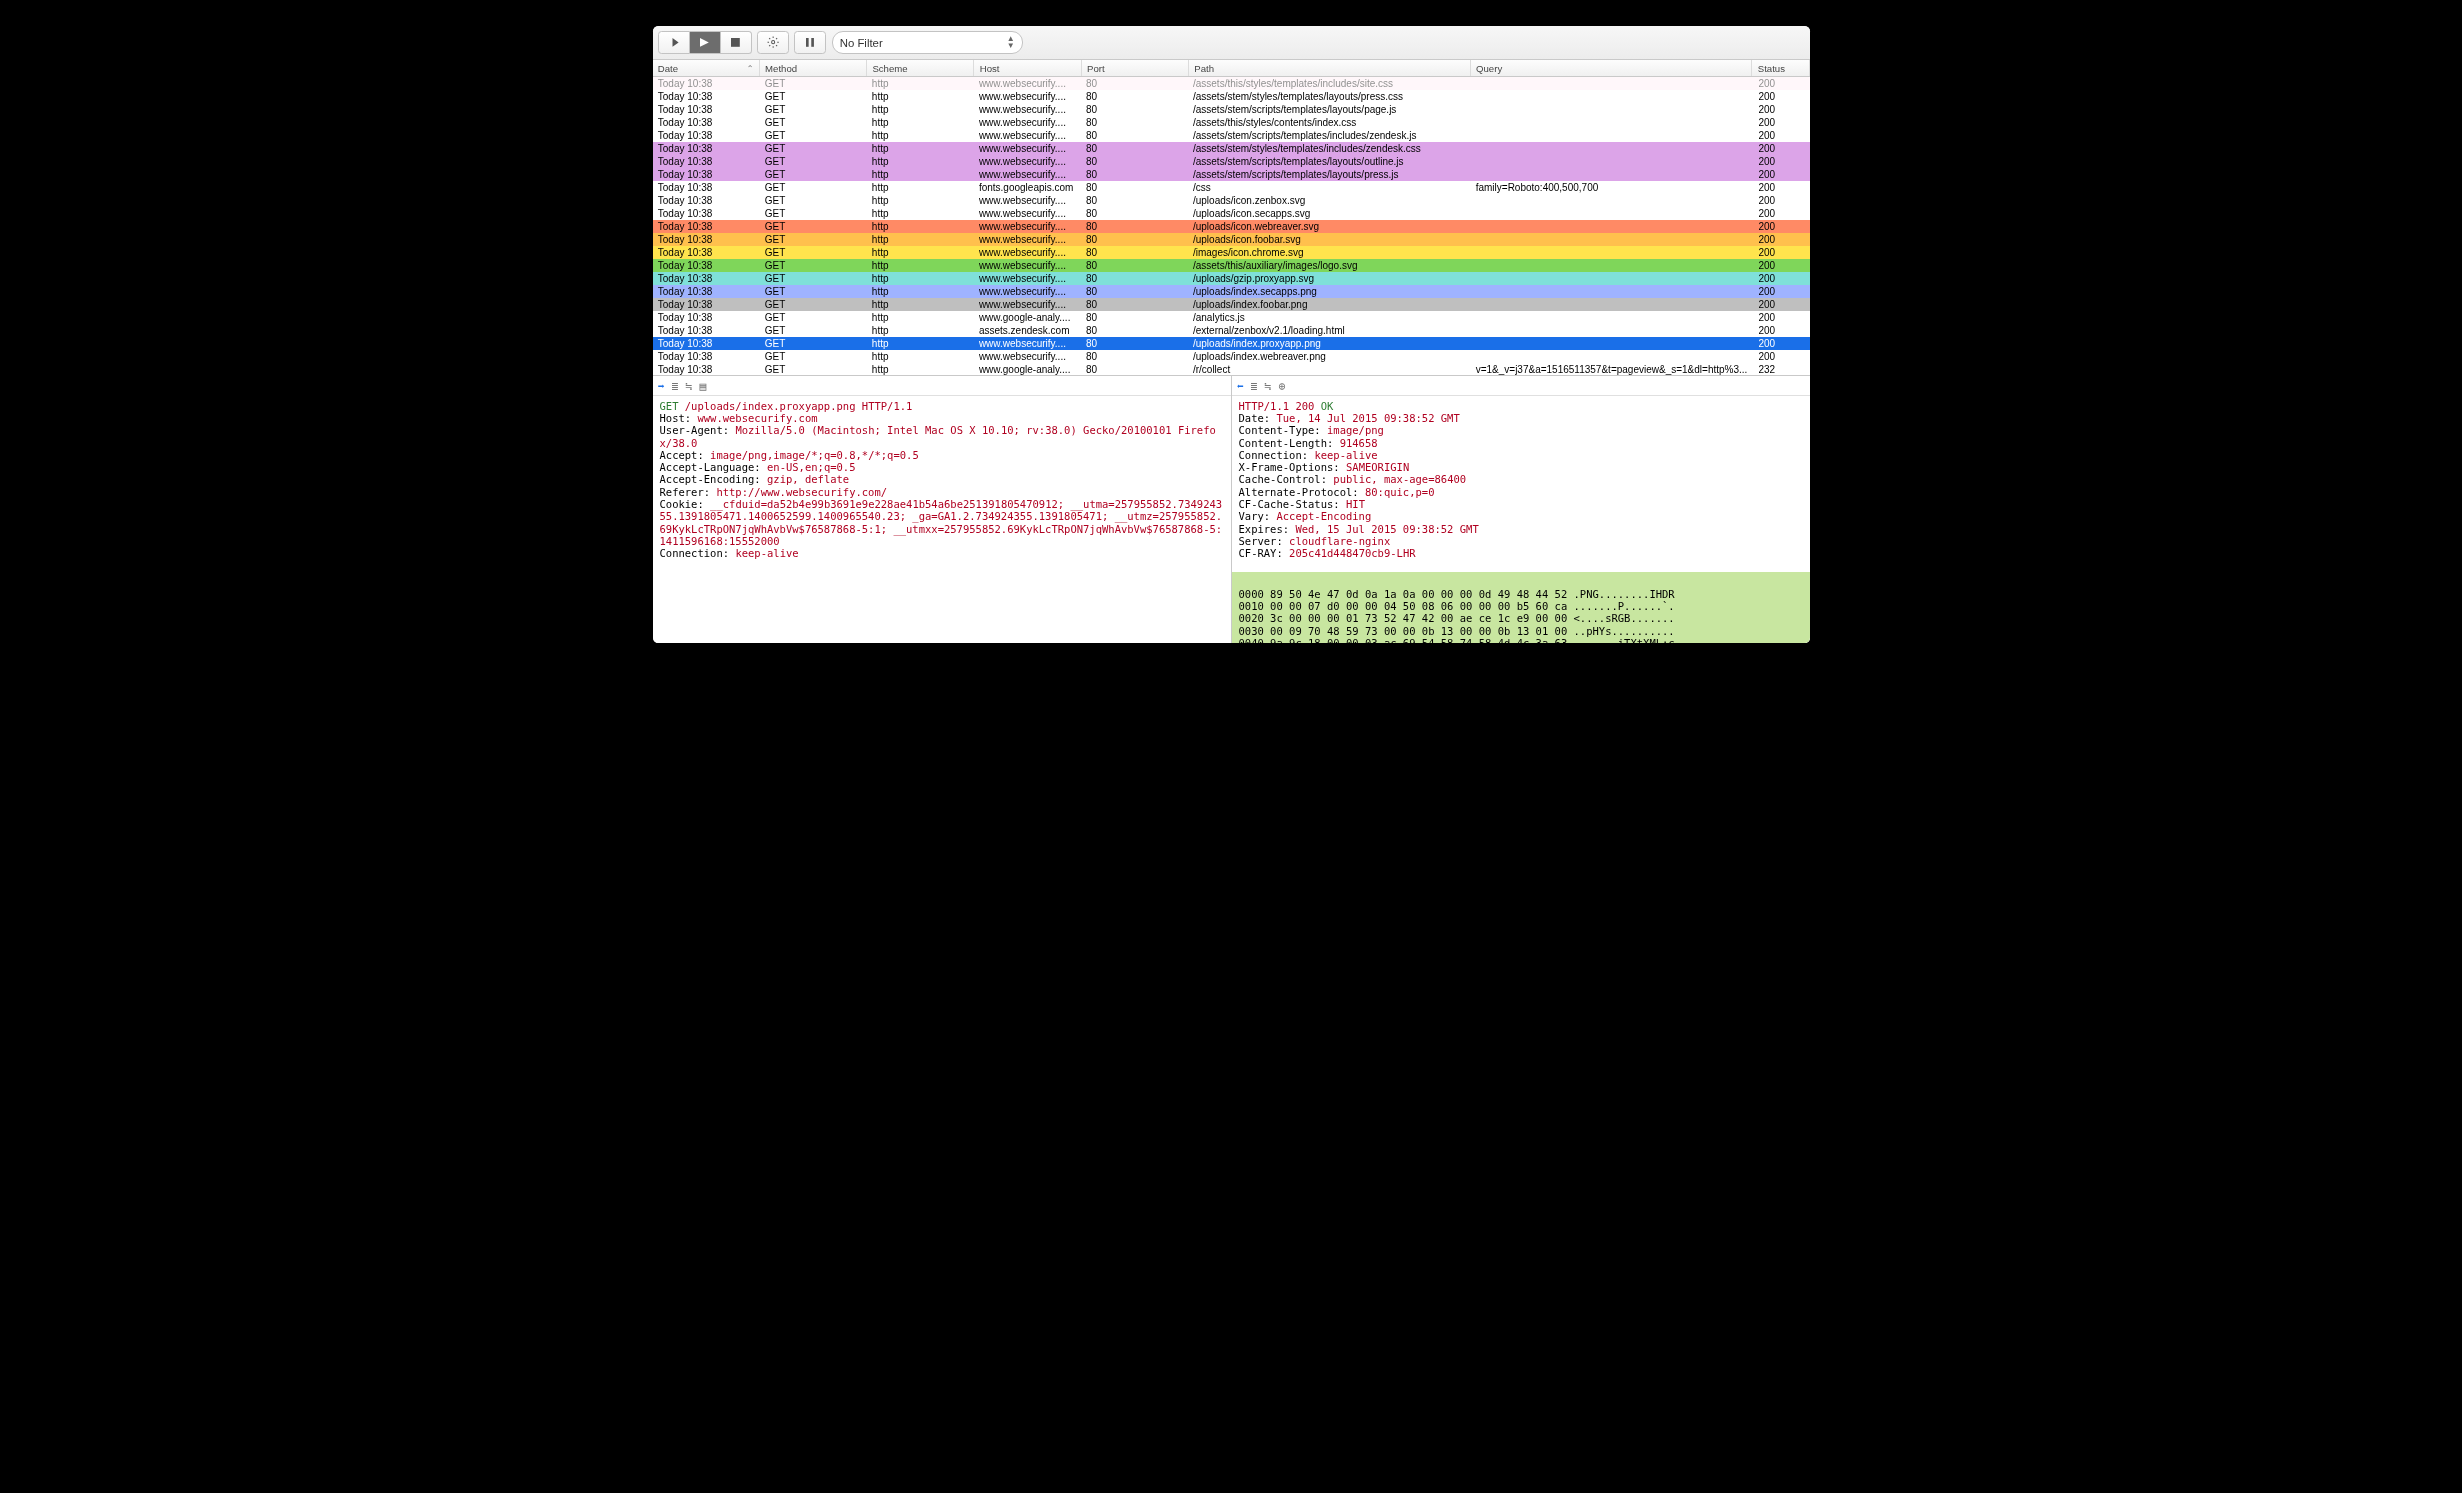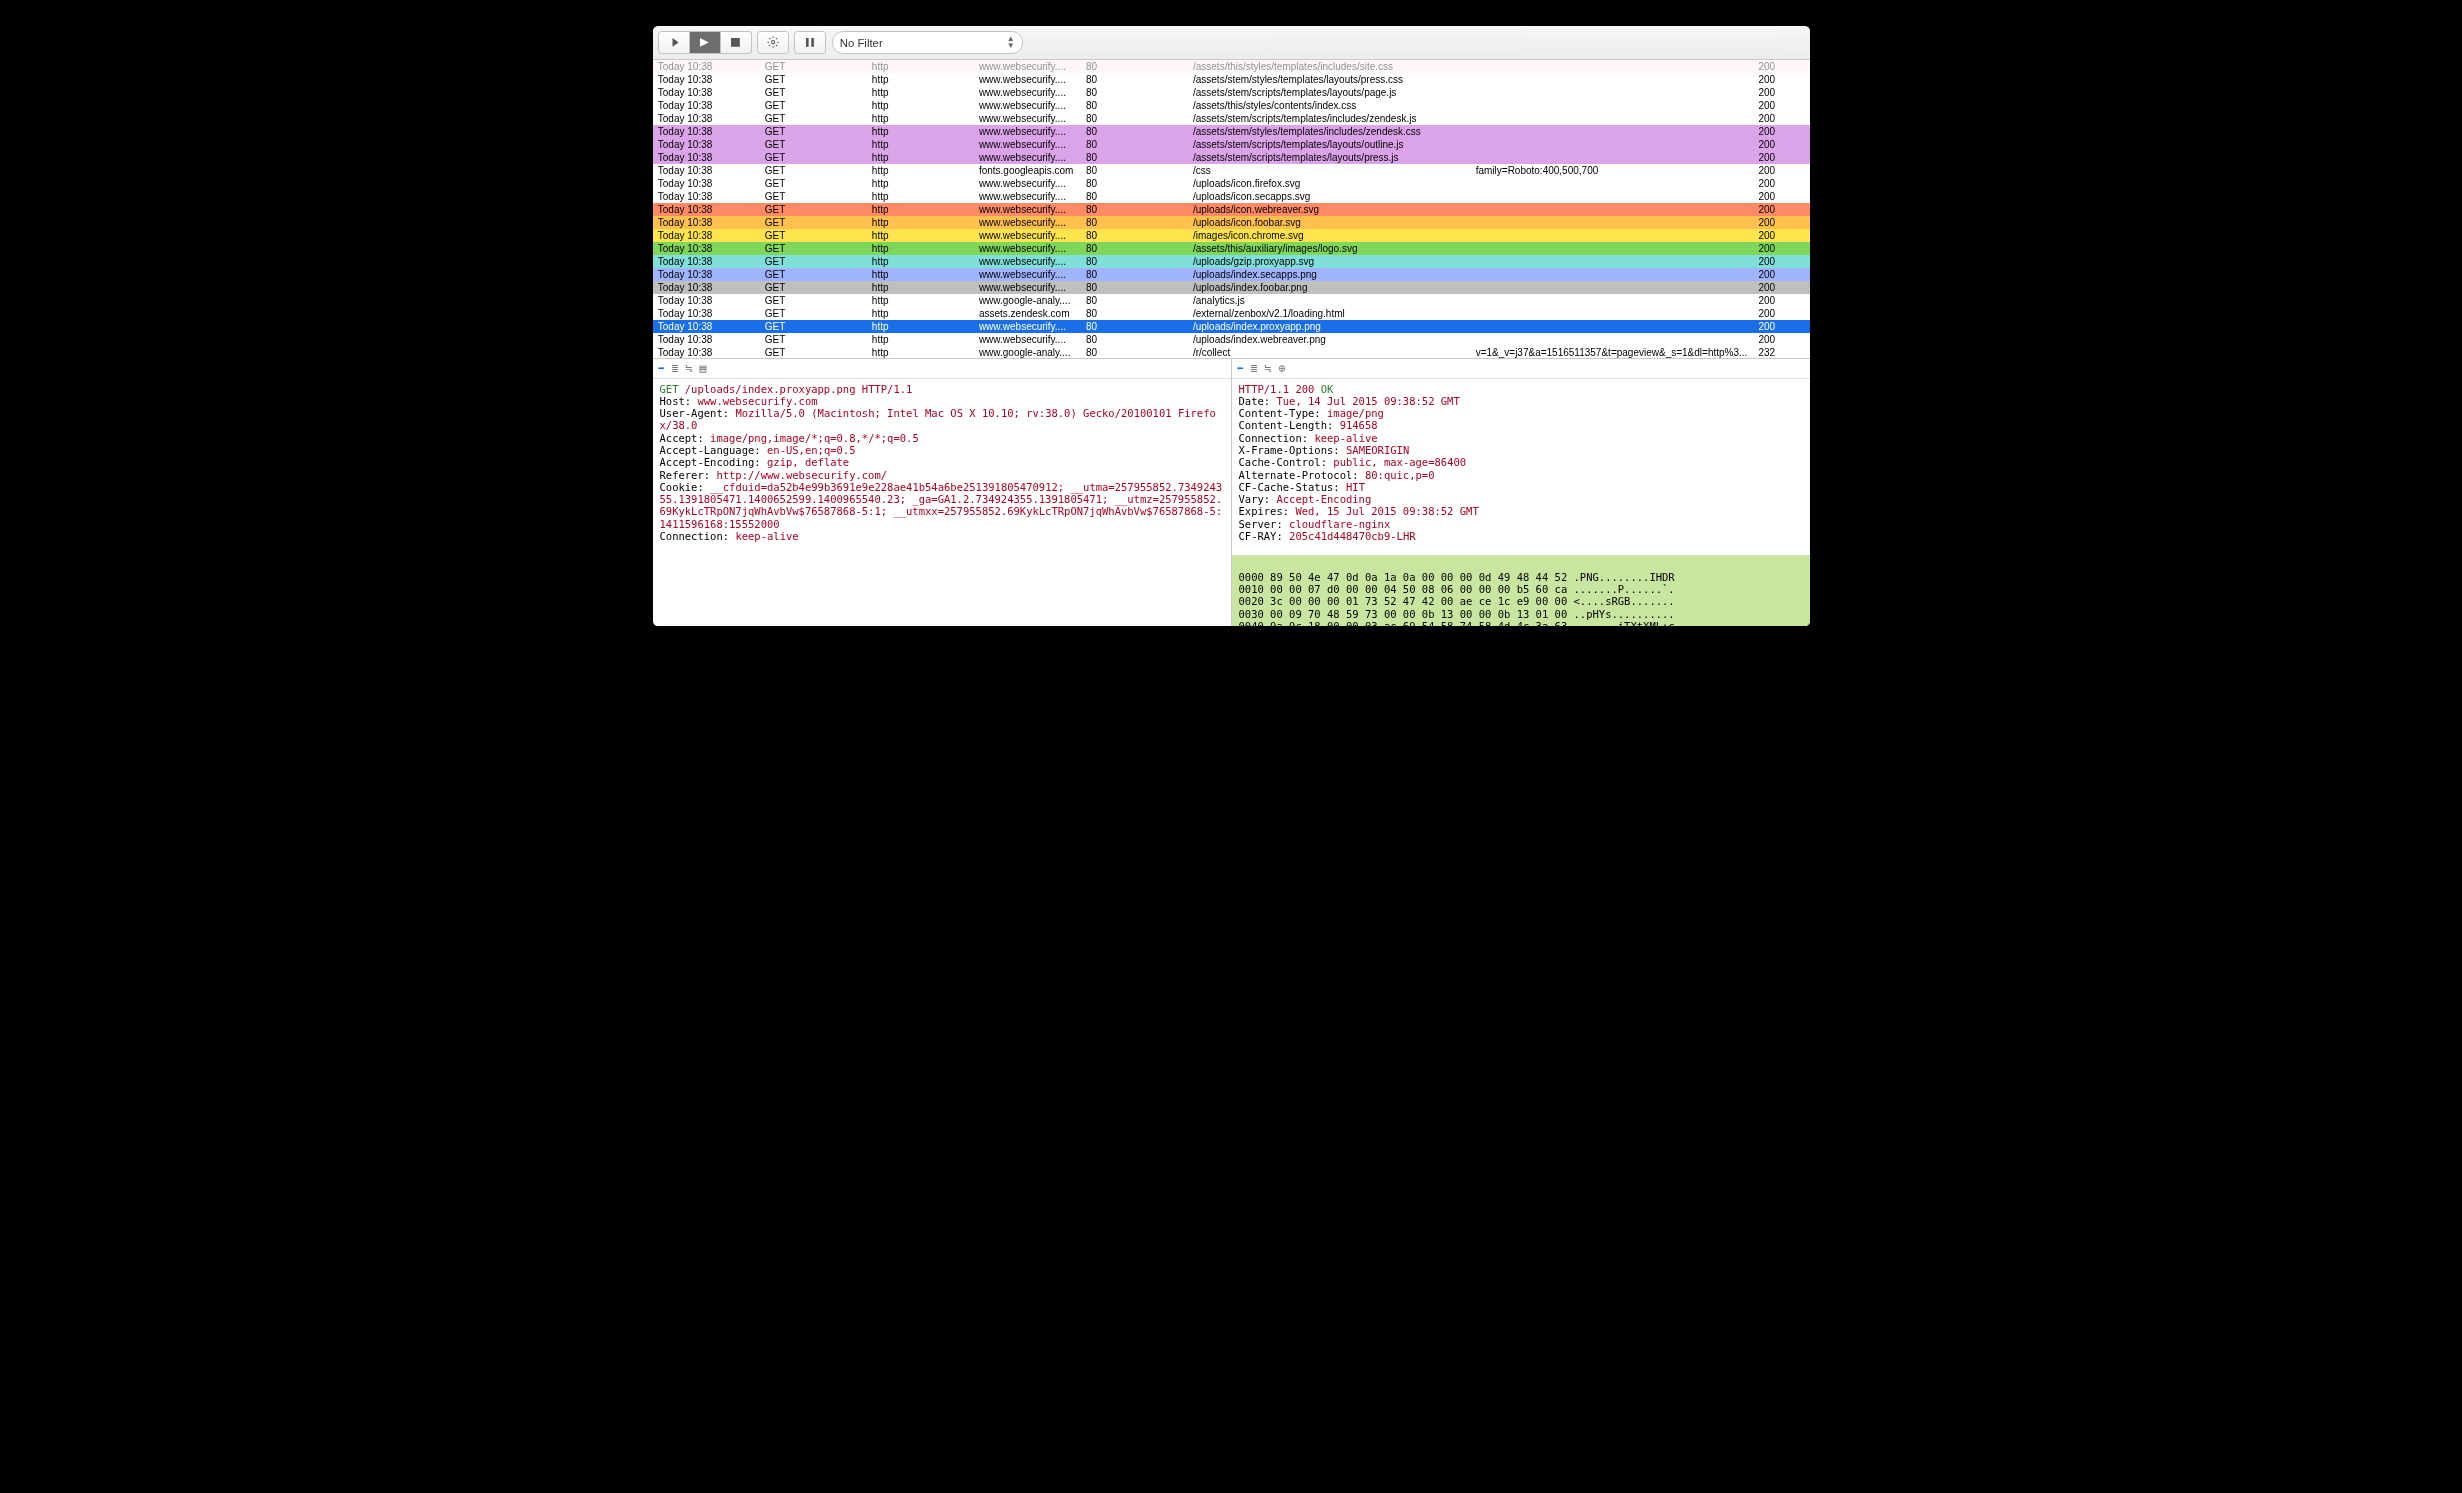--- a/index.html
+++ b/index.html
@@ -84,20 +84,33 @@
             <rect x="6" width="3" height="10" fill="#555"></rect>
           </svg>
         </div>
     <div class="filter">
       <span>No Filter</span>
       <span style="font-size:8px;color:#666;line-height:6.1px">▲<br>▼</span>
     </div>
   </div>
 
   <div class="grid">
+    <div class="ghead">
+      <div class="c0">
+            <span>Date</span>
+            <span class="sortcaret">⌃</span>
+          </div>
+      <div class="c1">Method</div>
+      <div class="c2">Scheme</div>
+      <div class="c3">Host</div>
+      <div class="c4">Port</div>
+      <div class="c5">Path</div>
+      <div class="c6">Query</div>
+      <div class="c7">Status</div>
+    </div>
     <div class="gbody" id="gbody">
           <div class="row" style="background: rgb(255, 238, 243); opacity: 0.45;">
             <div class="c0">Today 10:38</div>
             <div class="c1">GET</div>
             <div class="c2">http</div>
             <div class="c3">www.websecurify....</div>
             <div class="c4">80</div>
             <div class="c5">/assets/this/styles/templates/includes/site.css</div>
             <div class="c6"></div>
             <div class="c7">200</div>
@@ -181,21 +194,21 @@
             <div class="c5">/css</div>
             <div class="c6">family=Roboto:400,500,700</div>
             <div class="c7">200</div>
           </div>
           <div class="row" style="background: rgb(255, 255, 255);">
             <div class="c0">Today 10:38</div>
             <div class="c1">GET</div>
             <div class="c2">http</div>
             <div class="c3">www.websecurify....</div>
             <div class="c4">80</div>
-            <div class="c5">/uploads/icon.firefox.svg</div>
+            <div class="c5">/uploads/icon.zenbox.svg</div>
             <div class="c6"></div>
             <div class="c7">200</div>
           </div>
           <div class="row" style="background: rgb(255, 255, 255);">
             <div class="c0">Today 10:38</div>
             <div class="c1">GET</div>
             <div class="c2">http</div>
             <div class="c3">www.websecurify....</div>
             <div class="c4">80</div>
             <div class="c5">/uploads/icon.secapps.svg</div>

